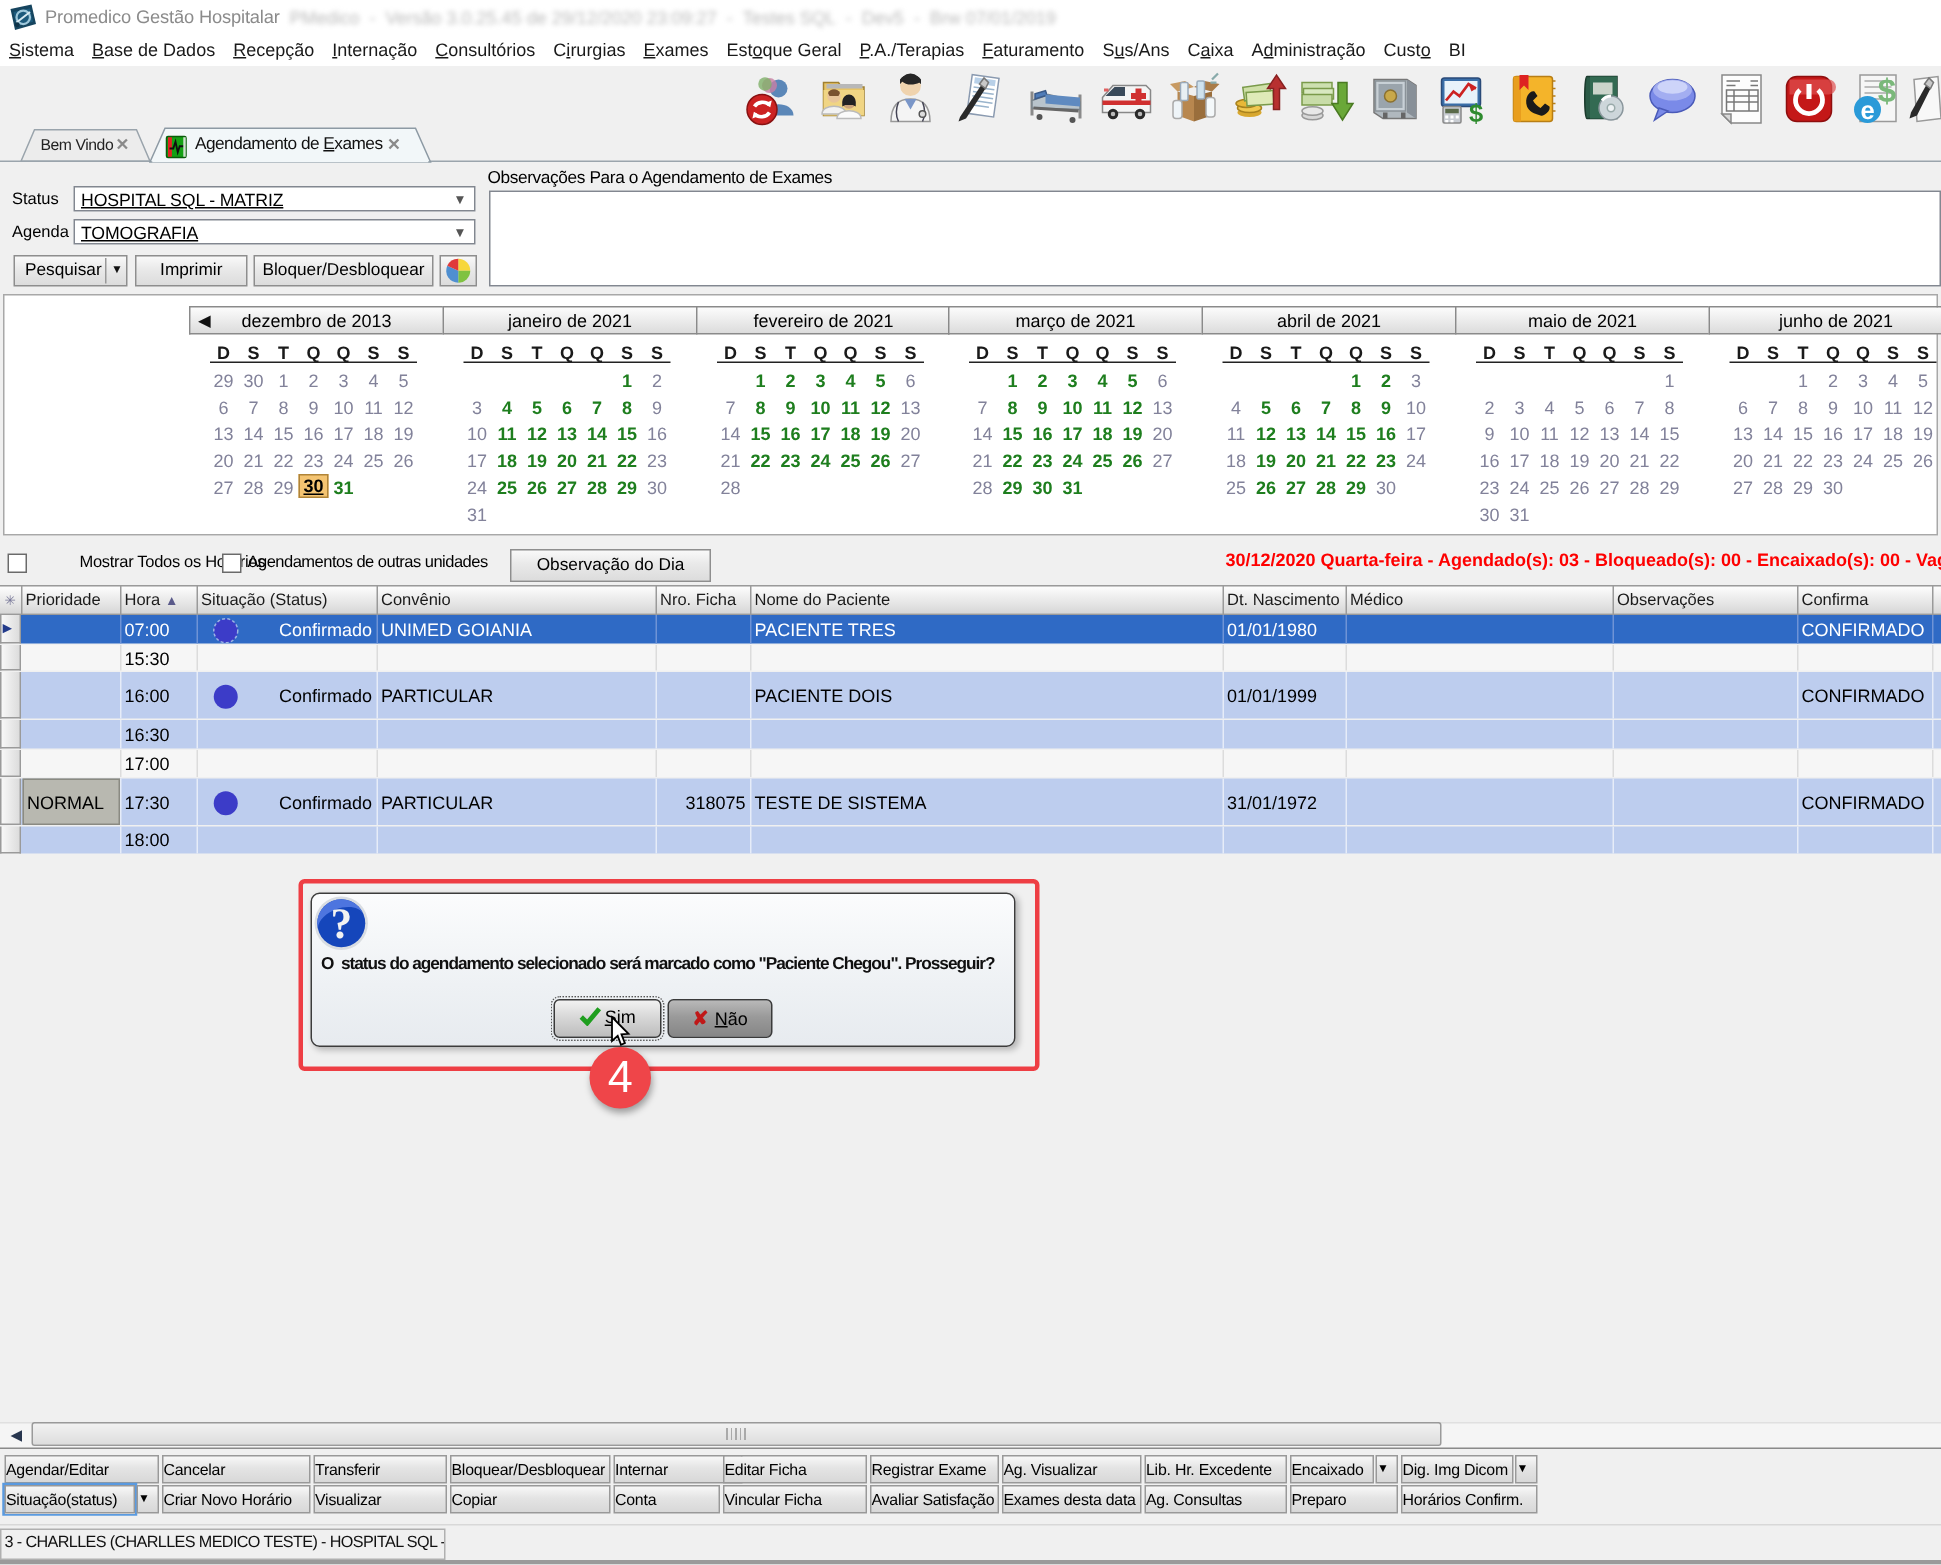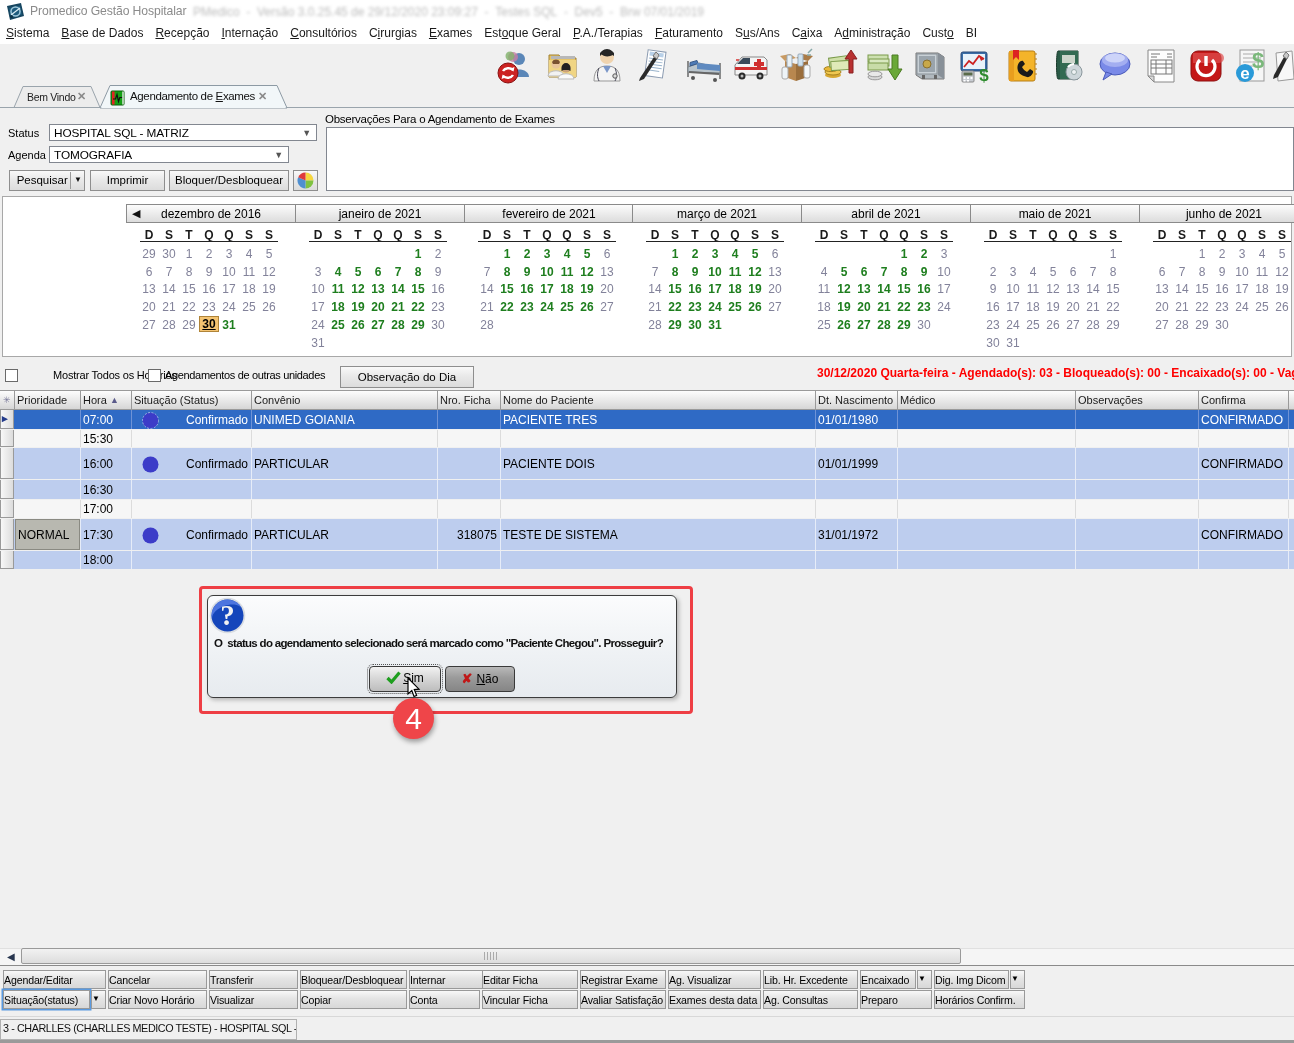--- a/index.html
+++ b/index.html
@@ -5,21 +5,21 @@
   * { margin:0; padding:0; box-sizing:border-box; }
   html,body { width:1294px; height:1043px; overflow:hidden; }
   body { font-family:"Liberation Sans", sans-serif; background:#f0f0f0; position:relative; }
   .abs { position:absolute; }
   .titlebar { left:0; top:0; width:1294px; height:22px; background:#ffffff; }
   .menubar { left:0; top:22px; width:1294px; height:22px; background:#ffffff; font-size:12px; color:#1a1a1a; }
   .menubar span.mi { display:inline-block; padding:4px 6px 0 6px; }
   .toolbar { left:0; top:44px; width:1294px; height:44px; background:#f0f0f0; }
   .tabstrip { left:0; top:88px; width:1294px; height:20px; background:#f0f0f0; }
   .lbl { font-size:11px; color:#000; }
-  .combo { background:#fff; border:1px solid #828790; font-size:11.8px; letter-spacing:-0.1px; color:#000; }
+  .combo { background:#fff; border:1px solid #828790; font-size:11.8px; letter-spacing:-0.1px; color:#000;text-decoration:underline; }
   .btn { background:linear-gradient(#f9f9f9,#e9e9e9 45%,#dcdcdc); border:1px solid #8e8e8e; font-size:11.5px; color:#000; text-align:center; }
   .mh { height:19px; background:linear-gradient(#fcfcfc,#dcdcdc); border:1px solid #8a8a8a; border-right:none; font-size:12px; color:#000; text-align:center; padding-top:2px; }
   .dl { width:20px; text-align:center; font-size:12px; font-weight:bold; color:#1a1a1a; }
   .dn { width:20px; text-align:center; font-size:12px; color:#82829a; }
   .dg { width:20px; text-align:center; font-size:12px; color:#1e7e1e; font-weight:bold; }
   .dh { width:20px; text-align:center; font-size:12px; color:#000; font-weight:bold; background:#f4c472; border:1px solid #b08438; }
   .ghead { background:linear-gradient(#fdfdfd,#e2e2e2 70%,#d6d6d6); border-top:1px solid #9a9a9a; border-bottom:1px solid #9a9a9a; }
   .ghtxt { font-size:11px; color:#1a1a1a; }
   .rtxt { font-size:12px; white-space:nowrap; }
   .gut { background:linear-gradient(90deg,#f8f8f8,#dcdcdc); border:1px solid #9a9a9a; border-top:none; }
@@ -241,40 +241,40 @@
   <rect x="2" y="1.5" width="2.6" height="13" fill="#e02424"></rect>
   <path d="M3 9 L5.5 9 L7 4.5 L8.5 11.5 L9.8 7.5 L13 7.5" stroke="#101010" stroke-width="1.2" fill="none"></path>
   <rect x="12.2" y="1.5" width="1.6" height="13" fill="#cfe0cf"></rect>
 </svg>
 <div class="abs" style="left:130px;top:90px;font-size:11.5px;letter-spacing:-0.35px;color:#111;">Agendamento de <u>E</u>xames</div>
 <div class="abs" style="left:258px;top:90px;font-size:11px;color:#8a8a8a;font-weight:bold;">✕</div>
 
 <div class="abs lbl" style="left:8px;top:127px;">Status</div>
 <div class="abs combo" style="left:49px;top:124px;width:268px;height:17px;padding:1px 4px;">HOSPITAL SQL - MATRIZ<span style="position:absolute;right:5px;top:3px;font-size:9px;color:#555;">▼</span></div>
 <div class="abs lbl" style="left:8px;top:149px;">Agenda</div>
-<div class="abs combo" style="left:49px;top:146px;width:240px;height:17px;padding:1px 4px;">TOMOGRAFIA<span style="position:absolute;right:5px;top:3px;font-size:9px;color:#555;">▼</span></div>
+<div class="abs combo" style="left:49px;top:146px;width:268px;height:17px;padding:1px 4px;">TOMOGRAFIA<span style="position:absolute;right:5px;top:3px;font-size:9px;color:#555;">▼</span></div>
 <div class="abs btn" style="left:9px;top:170px;width:76px;height:21px;padding-top:3px;">Pesquisar&nbsp;&nbsp;&nbsp;</div>
 <div class="abs" style="left:70px;top:172px;width:1px;height:17px;background:#999;"></div>
 <div class="abs" style="left:74px;top:175px;font-size:8px;color:#111;">▼</div>
 <div class="abs btn" style="left:90px;top:170px;width:75px;height:21px;padding-top:3px;">Imprimir</div>
 <div class="abs btn" style="left:169px;top:170px;width:120px;height:21px;padding-top:3px;">Bloquer/Desbloquear</div>
 <div class="abs btn" style="left:293px;top:170px;width:25px;height:21px;"></div>
 <svg class="abs" style="left:297px;top:172px" width="17" height="17" viewBox="0 0 17 17">
   <circle cx="8.5" cy="8.5" r="8" fill="#e8e8e8"></circle>
   <path d="M8.5 8.5 L8.5 0.5 A8 8 0 0 1 16.5 8.5 Z" fill="#f7d73c"></path>
   <path d="M8.5 8.5 L16.5 8.5 A8 8 0 0 1 8.5 16.5 Z" fill="#7fc241"></path>
   <path d="M8.5 8.5 L8.5 16.5 A8 8 0 0 1 1.2 5.2 Z" fill="#4f8fd0"></path>
   <path d="M8.5 8.5 L1.2 5.2 A8 8 0 0 1 8.5 0.5 Z" fill="#e03a3a"></path>
 </svg>
 
 <div class="abs" style="left:325px;top:113px;font-size:11.5px;letter-spacing:-0.25px;color:#000;">Observações Para o Agendamento de Exames</div>
 <div class="abs" style="left:326px;top:127px;width:968px;height:64px;background:#fff;border:1px solid #828790;"></div>
 
 <div class="abs" style="left:2px;top:196px;width:1290px;height:161px;background:#fff;border:1px solid #a8a8a8;"></div>
-<div class="abs mh" style="left:126px;top:204px;width:169px;">dezembro de 2016</div>
+<div class="abs mh" style="left:126px;top:204px;width:169px;">dezembro de 2013</div>
 <div class="abs mh" style="left:295px;top:204px;width:169px;">janeiro de 2021</div>
 <div class="abs mh" style="left:464px;top:204px;width:169px;">fevereiro de 2021</div>
 <div class="abs mh" style="left:632px;top:204px;width:169px;">março de 2021</div>
 <div class="abs mh" style="left:801px;top:204px;width:169px;">abril de 2021</div>
 <div class="abs mh" style="left:970px;top:204px;width:169px;">maio de 2021</div>
 <div class="abs mh" style="left:1139px;top:204px;width:169px;">junho de 2021</div>
 <div class="abs" style="left:132px;top:207px;font-size:11px;color:#111;">◀</div>
 <div class="abs dl" style="left:139px;top:228px;">D</div>
 <div class="abs dl" style="left:159px;top:228px;">S</div>
 <div class="abs dl" style="left:179px;top:228px;">T</div>

